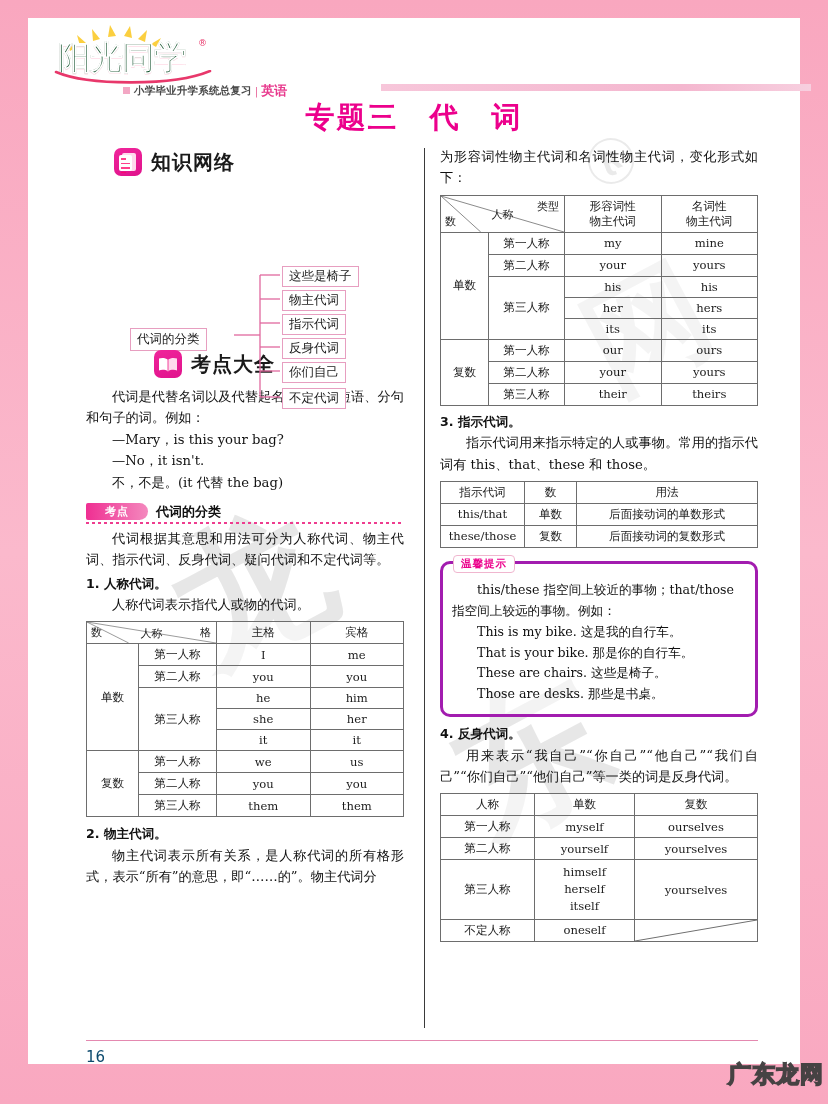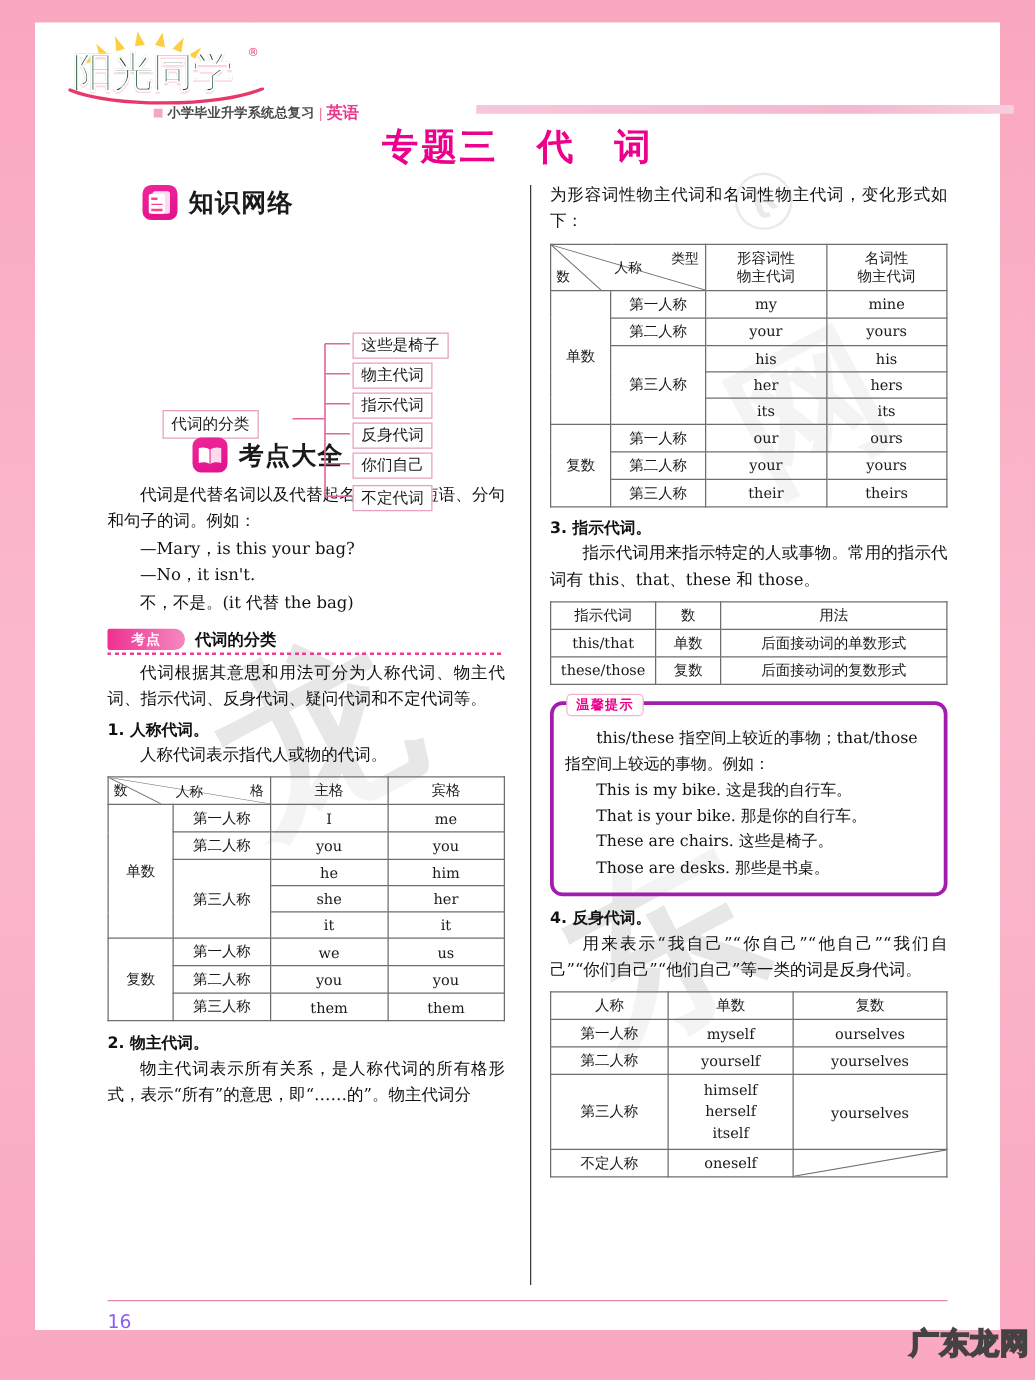--- a/index.html
+++ b/index.html
@@ -167,21 +167,21 @@
   }
   .tip-p.ind { text-indent:25px; }
 
   
   .footer-rule {
     position:absolute; left:58px; top:1022px; width:672px; height:1.4px;
     background:#e489b0;
   }
   .page-num {
     position:absolute; left:58px; top:1030px;
-    font-size:15px; color:#8b5cf6; font-family:"DejaVu Sans","Liberation Sans",sans-serif;
+    font-size:15px; color:#0c4a6e; font-family:"DejaVu Sans","Liberation Sans",sans-serif;
   }
   .site-mark {
     position:absolute; right:4px; bottom:14px;
     font-size:23px; font-weight:bold; color:#ffffff;
     -webkit-text-stroke:1.6px #3d3d3d;
     letter-spacing:1px; opacity:.95;
   }
 
   
   .wm { position:absolute; pointer-events:none; color:#d9d9d9; opacity:.62; font-weight:bold; }

